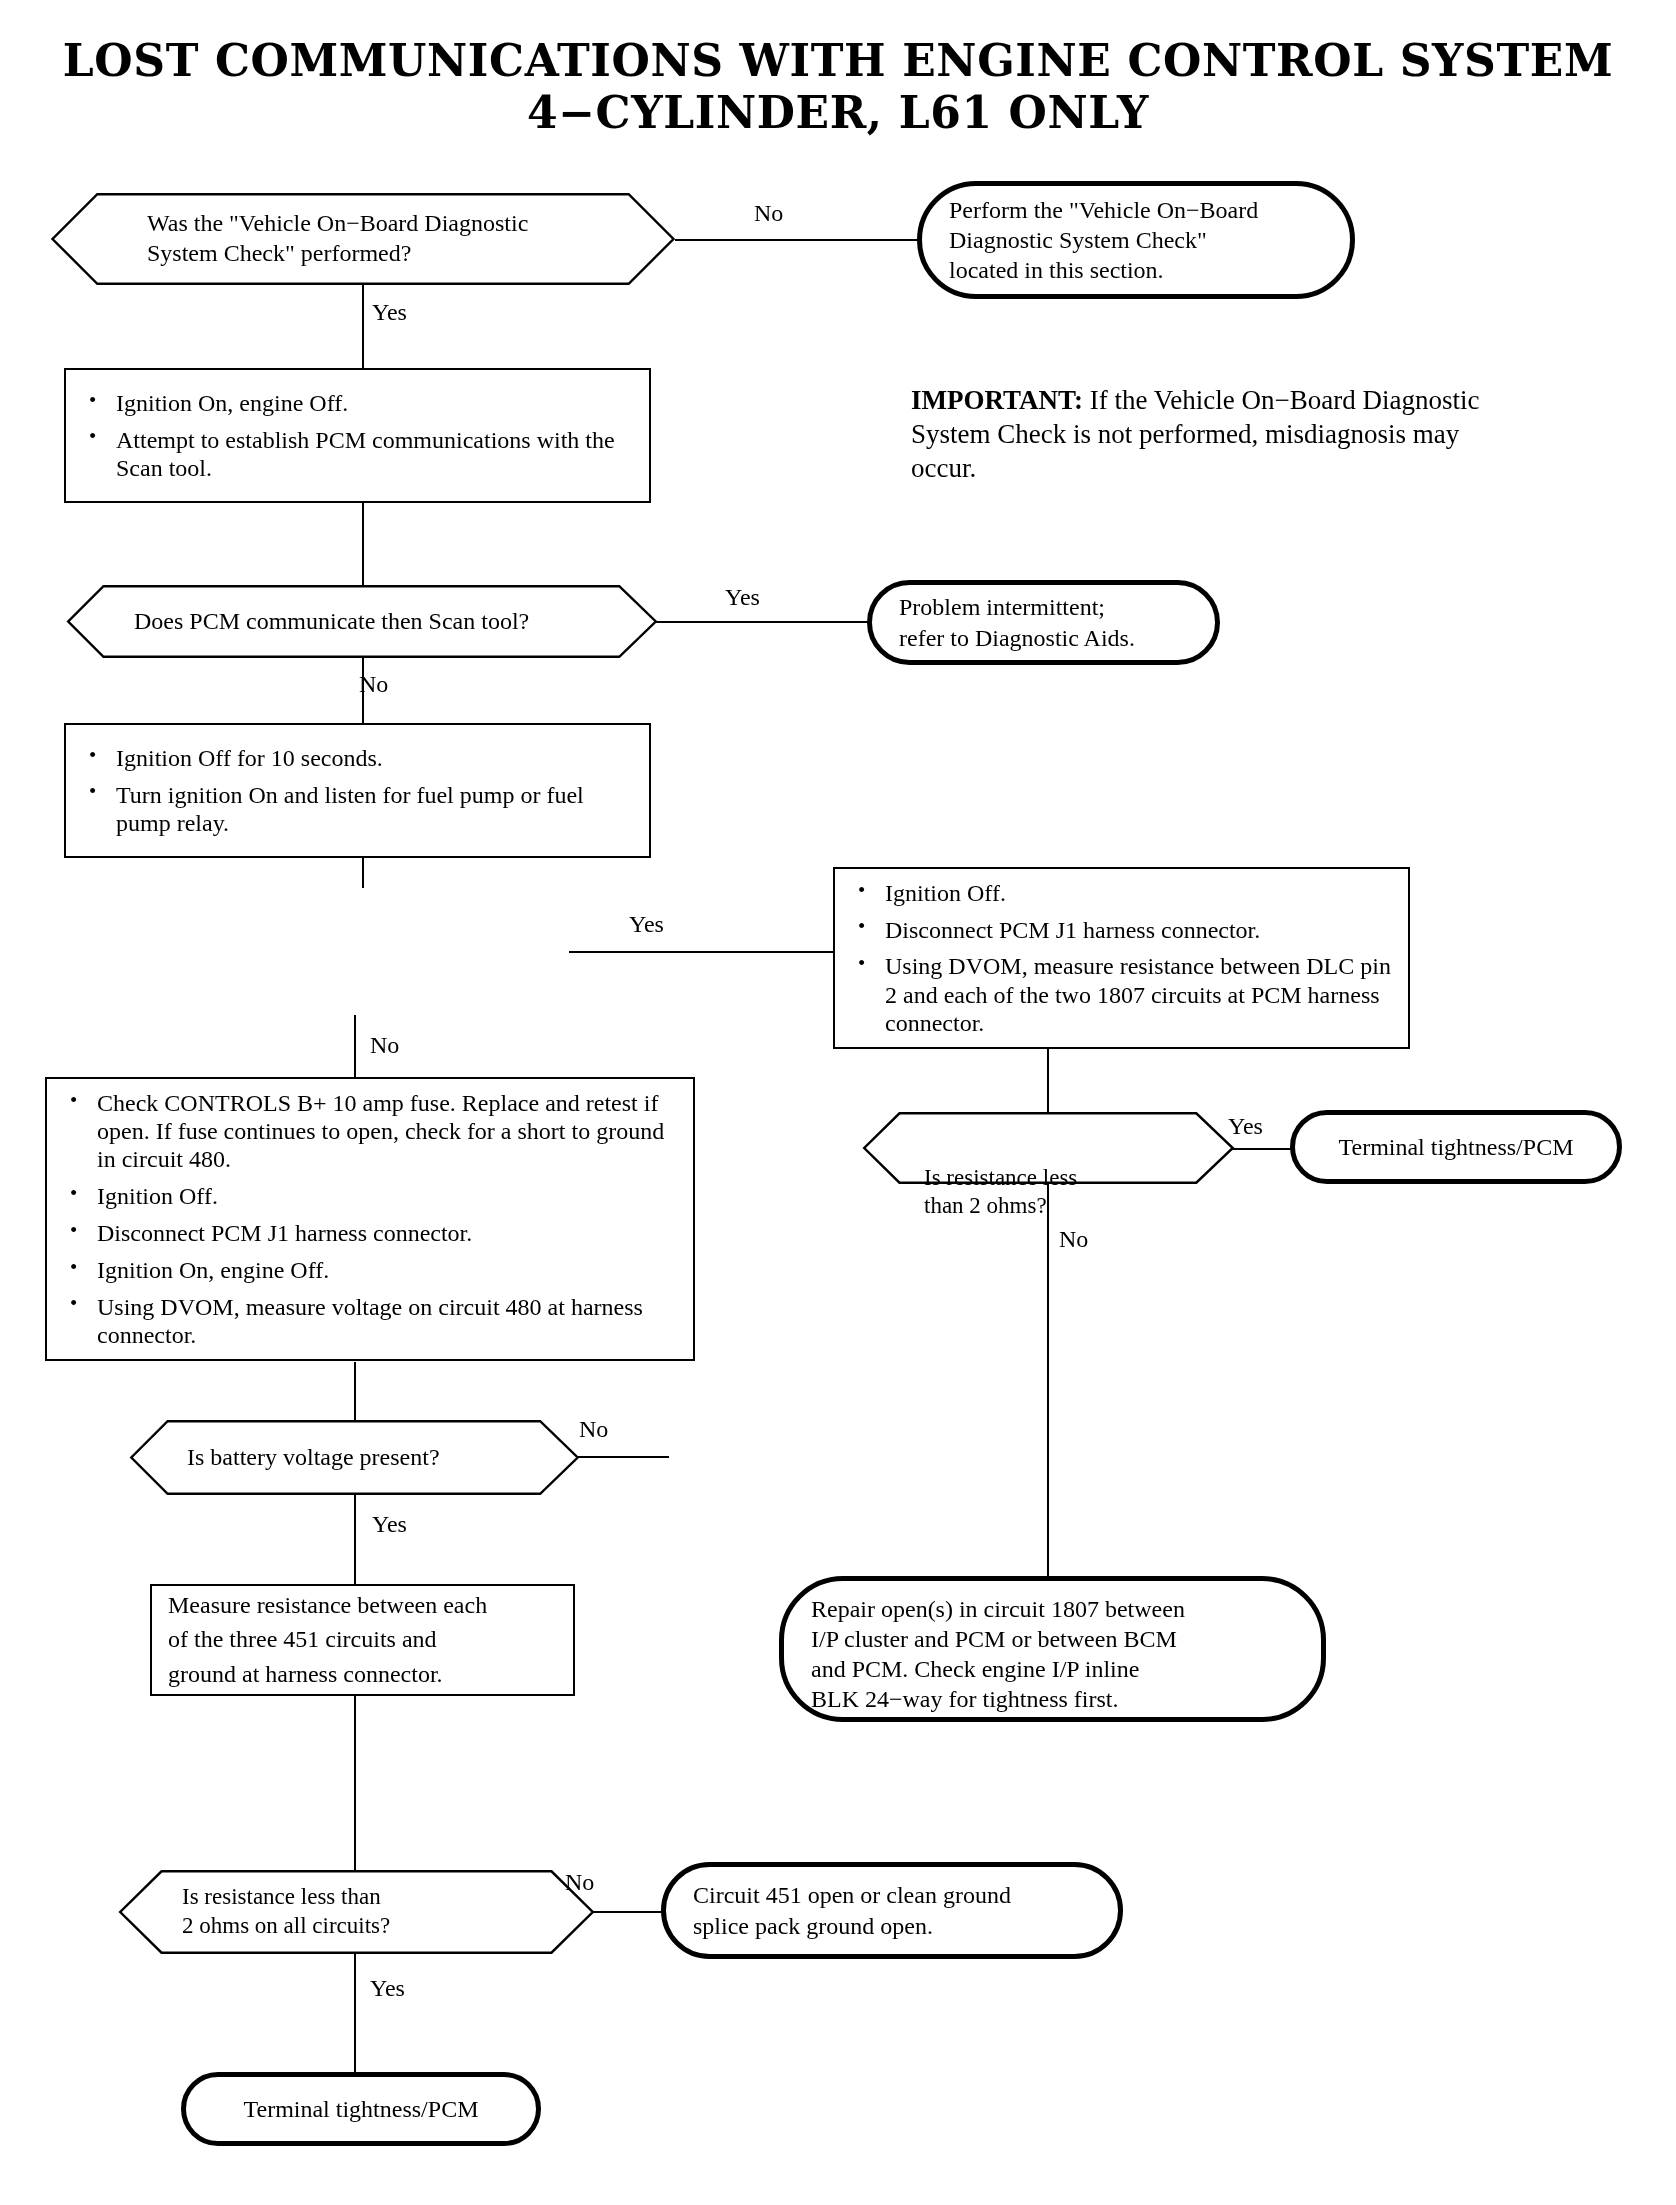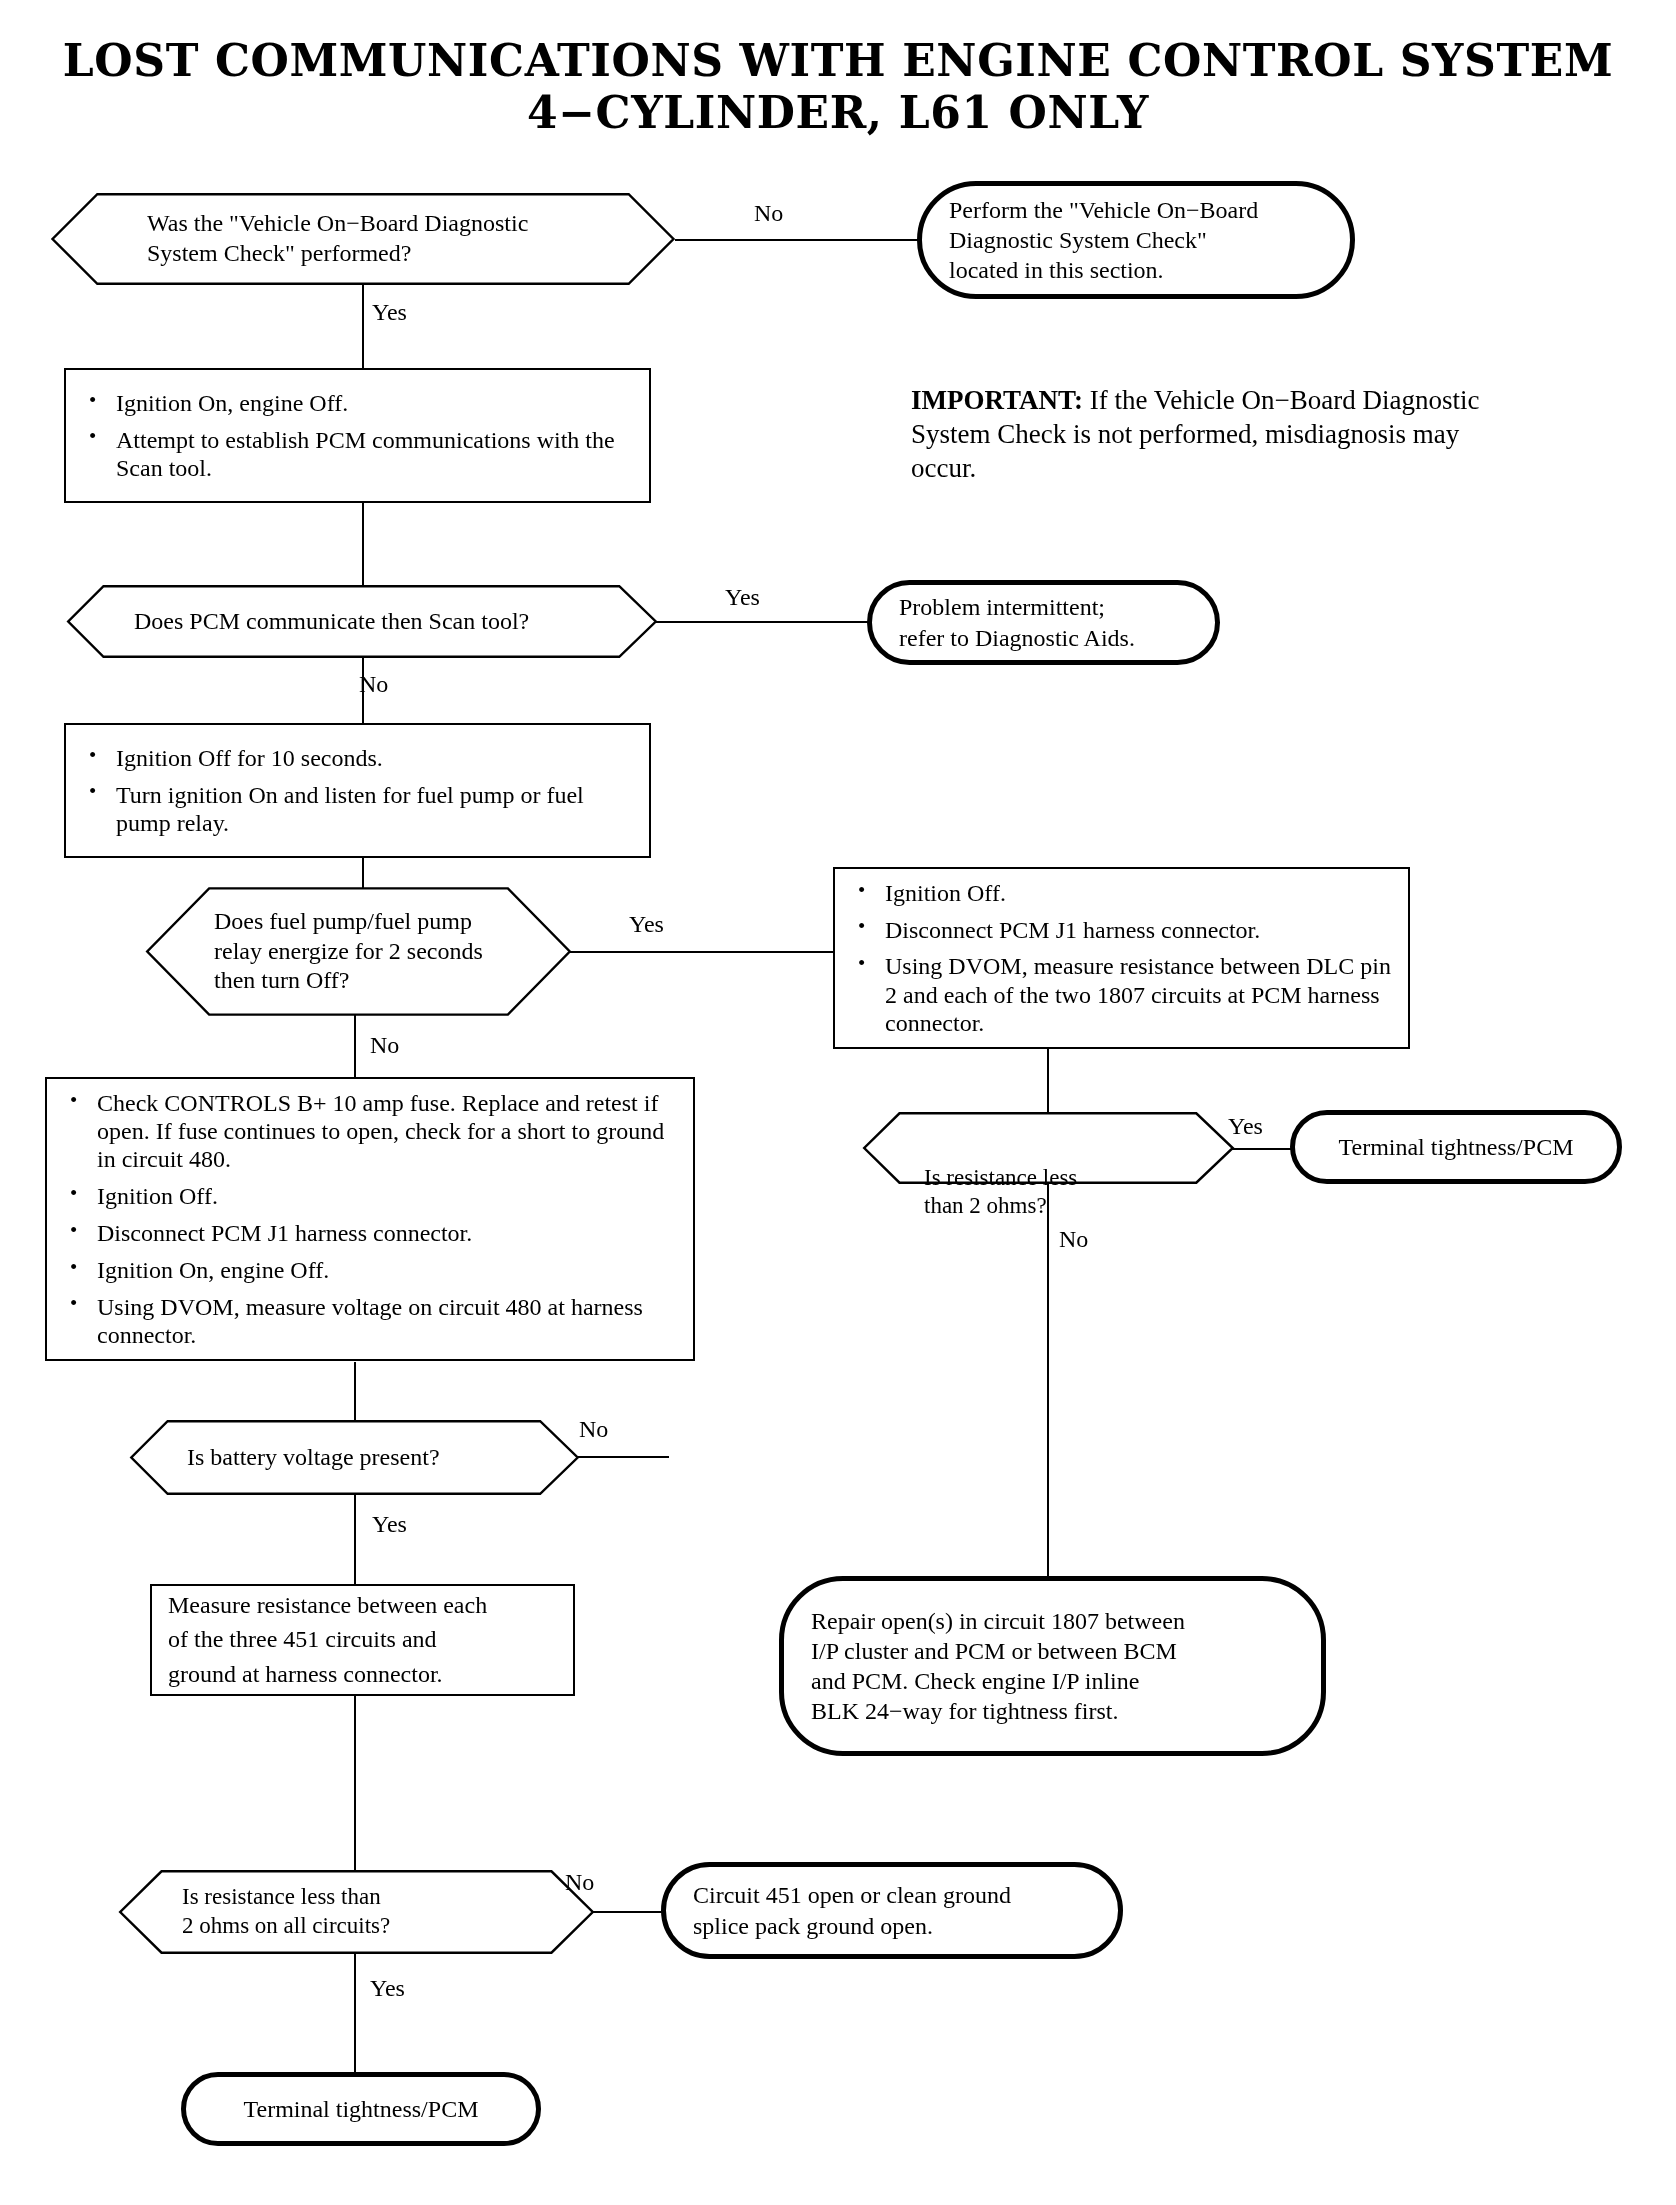--- a/index.html
+++ b/index.html
@@ -198,32 +198,20 @@
     <div class="inner">
       <ul>
         <li>Ignition Off for 10 seconds.</li>
         <li>Turn ignition On and listen for fuel pump or fuel pump relay.</li>
       </ul>
     </div>
   </div>
 
   <div class="vline" style="left:362px;top:858px;height:30px;"></div>
 
-  <div class="hexwrap" style="left:146px;top:887px;width:425px;height:129px;">
-    <svg width="425" height="129" viewBox="0 0 700 212">
-      <polygon points="104,2 596,2 698,106 596,210 104,210 2,106" fill="#ffffff" stroke="#000000" stroke-width="4"></polygon>
-    </svg>
-    <div class="hextext" style="padding-left:68px;padding-right:49px;">
-      <div class="t">
-        <div>Does fuel pump/fuel pump</div>
-        <div>relay energize for 2 seconds</div>
-        <div>then turn Off?</div>
-      </div>
-    </div>
-  </div>
 
   <div class="hline" style="left:569px;top:951px;width:265px;"></div>
   <div class="blabel" style="left:629px;top:912px;">Yes</div>
 
   <div class="node proc" style="left:833px;top:867px;width:577px;height:182px;">
     <div class="inner">
       <ul>
         <li>Ignition Off.</li>
         <li>Disconnect PCM J1 harness connector.</li>
         <li>Using DVOM, measure resistance between DLC pin 2 and each of the two 1807 circuits at PCM harness connector.</li>
@@ -295,21 +283,21 @@
   <div class="node proc" style="left:150px;top:1584px;width:425px;height:112px;">
     <div class="inner">
       <p>Measure resistance between each</p>
       <p>of the three 451 circuits and</p>
       <p>ground at harness connector.</p>
     </div>
   </div>
 
   <div class="vline" style="left:354px;top:1696px;height:176px;"></div>
 
-  <div class="node term" style="left:779px;top:1576px;width:547px;height:180px;">
+  <div class="node term" style="left:779px;top:1576px;width:547px;height:146px;align-items:flex-end;">
     <div class="tin">
       <div>Repair open(s) in circuit 1807 between</div>
       <div>I/P cluster and PCM or between BCM</div>
       <div>and PCM. Check engine I/P inline</div>
       <div>BLK 24−way for tightness first.</div>
     </div>
   </div>
 
   <div class="hexwrap" style="left:119px;top:1870px;width:475px;height:84px;">
     <svg width="475" height="84" viewBox="0 0 782 138">

